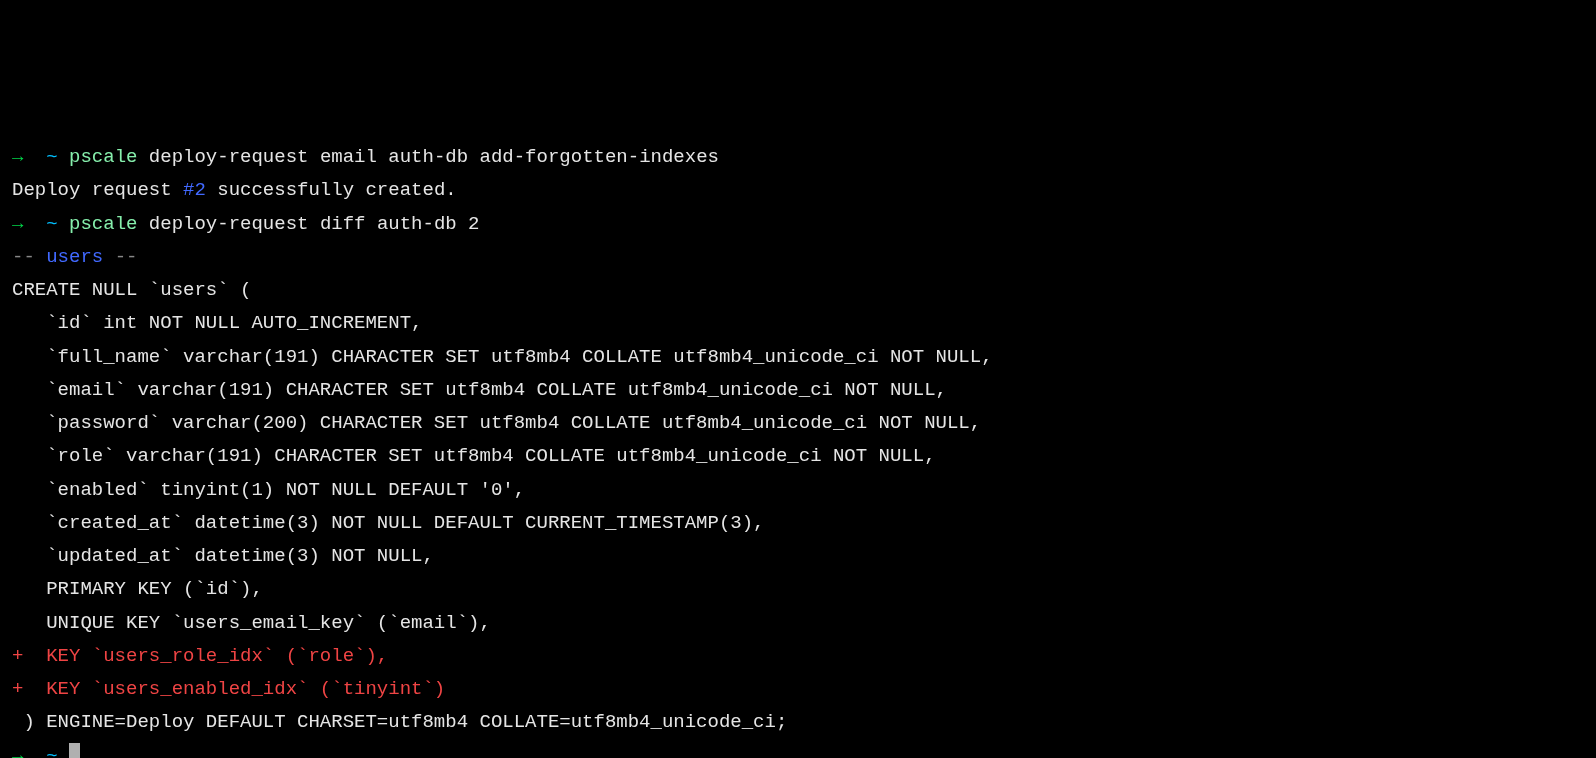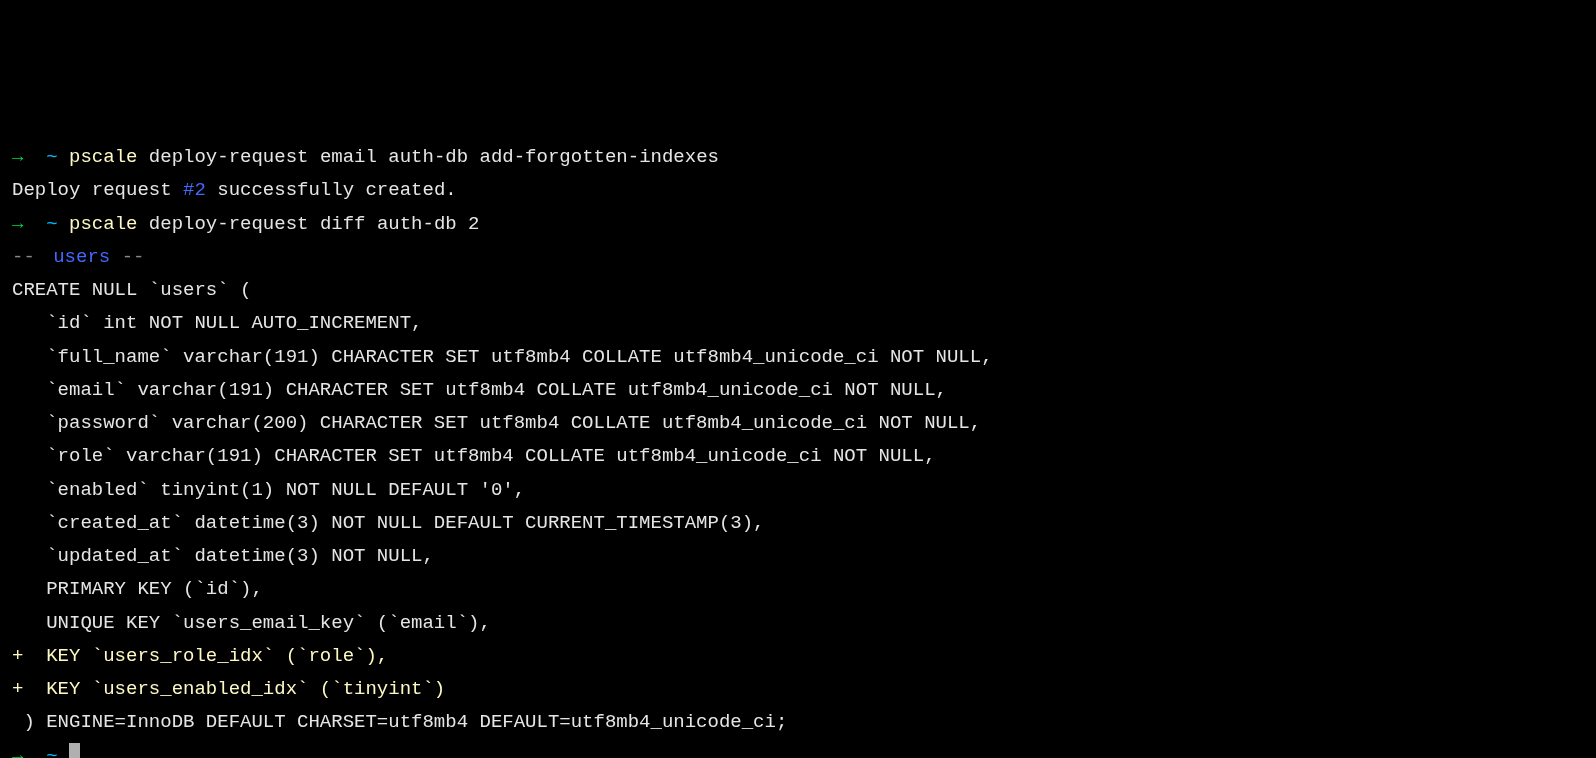--- a/index.html
+++ b/index.html
@@ -10,27 +10,27 @@
       font-size: 19px;
       line-height: 1.75;
       padding: 8px 12px;
       white-space: pre;
       min-height: 758px;
       width: 1596px;
       overflow: hidden;
     }
     .arrow { color: #00d84a; }
     .tilde { color: #00bfff; }
-    .pscale { color: #fef9c3; }
+    .pscale { color: #86efac; }
     .cmd { color: #e5e5e5; }
     .dr-num { color: #4169ff; font-weight: normal; }
-    .section { color: #4169ff; margin-left: 7px; }
+    .section { color: #4169ff; }
     .gray { color: #888888; }
     .white { color: #e5e5e5; text-align: center; }
-    .add { color: #fef9c3; text-align: center; }
+    .add { color: #ef4444; text-align: center; }
     .cursor {
       display: inline-block;
       width: 11px;
       height: 22px;
       background: #b0b0b0;
       vertical-align: text-bottom;
       margin-bottom: 2px;
     }
   </style>
 </head>
@@ -48,17 +48,17 @@
 <span class="white">   `email` varchar(191) CHARACTER SET utf8mb4 COLLATE utf8mb4_unicode_ci NOT NULL,</span>
 <span class="white">   `password` varchar(200) CHARACTER SET utf8mb4 COLLATE utf8mb4_unicode_ci NOT NULL,</span>
 <span class="white">   `role` varchar(191) CHARACTER SET utf8mb4 COLLATE utf8mb4_unicode_ci NOT NULL,</span>
 <span class="white">   `enabled` tinyint(1) NOT NULL DEFAULT '0',</span>
 <span class="white">   `created_at` datetime(3) NOT NULL DEFAULT CURRENT_TIMESTAMP(3),</span>
 <span class="white">   `updated_at` datetime(3) NOT NULL,</span>
 <span class="white">   PRIMARY KEY (`id`),</span>
 <span class="white">   UNIQUE KEY `users_email_key` (`email`),</span>
 <span class="add">+  KEY `users_role_idx` (`role`),</span>
 <span class="add">+  KEY `users_enabled_idx` (`tinyint`)</span>
-<span class="white"> ) ENGINE=InnoDB DEFAULT CHARSET=utf8mb4 DEFAULT=utf8mb4_unicode_ci;</span>
+<span class="white"> ) ENGINE=Deploy DEFAULT CHARSET=utf8mb4 COLLATE=utf8mb4_unicode_ci;</span>
 <span><span class="arrow">→</span>  <span class="tilde">~</span> <span class="cursor"></span></span></div>
 
 
 
 
 </body></html>

